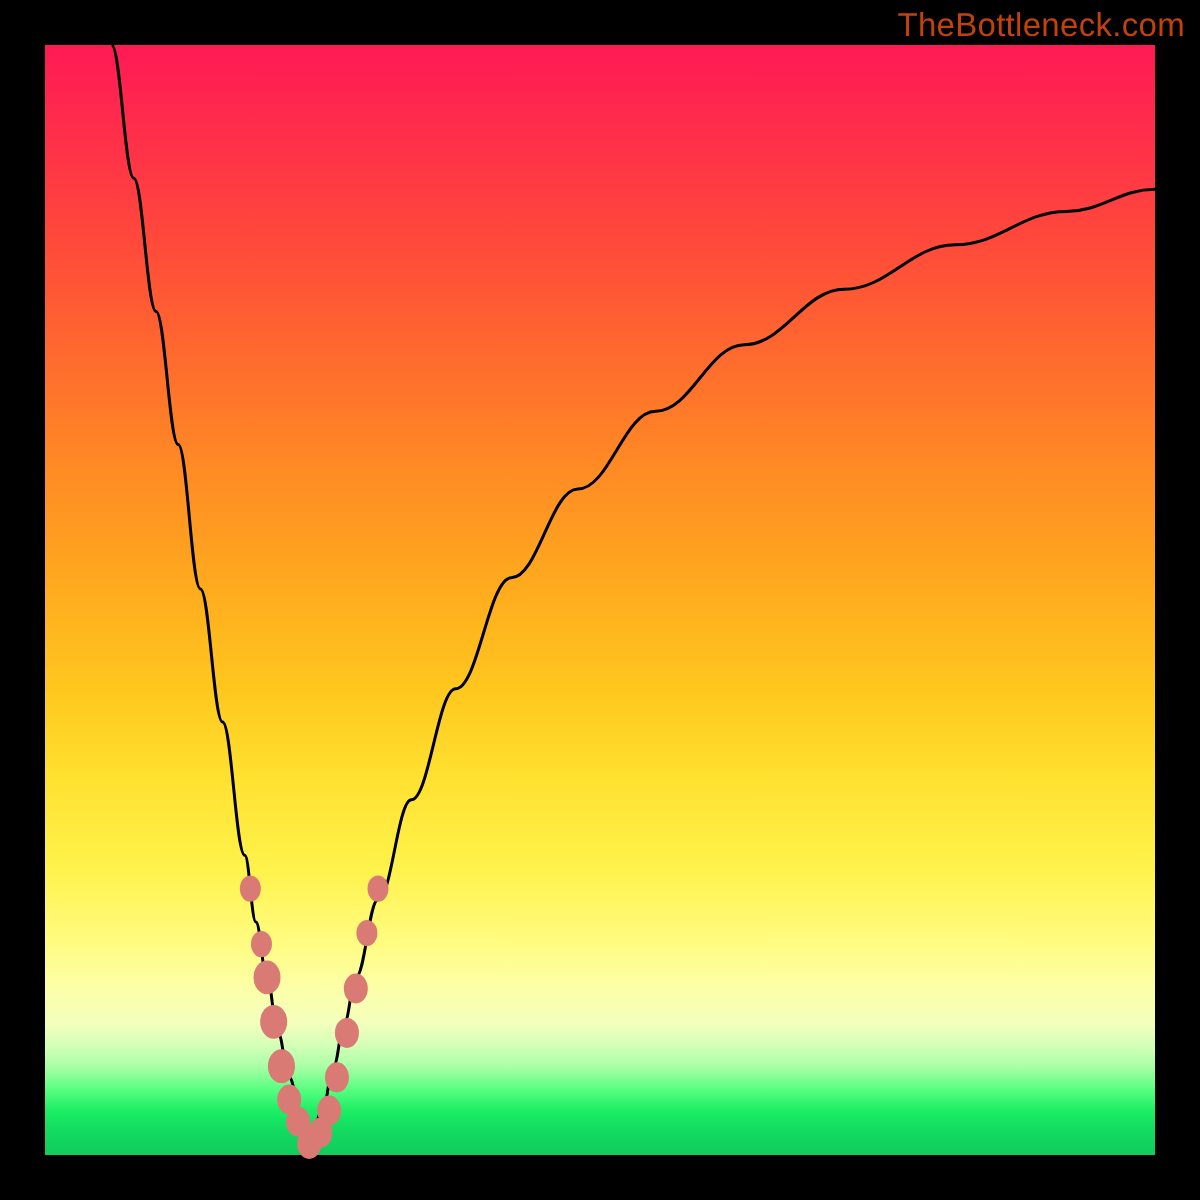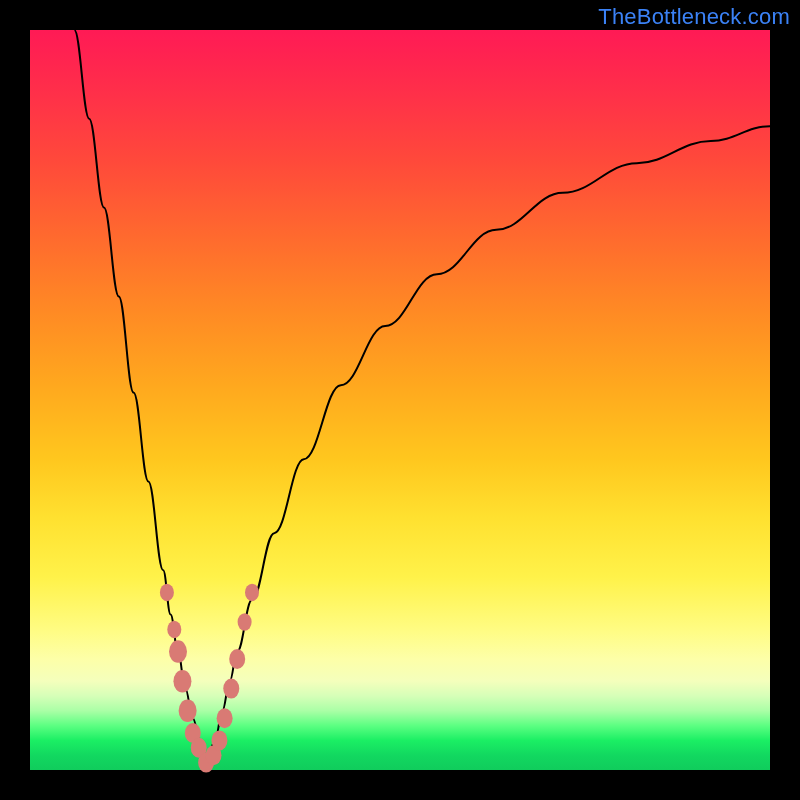--- a/index.html
+++ b/index.html
@@ -60,21 +60,21 @@
     stroke-width: 2;
   }
   .marker {
     fill: #d97a74;
     stroke: none;
   }
   .watermark {
     position: absolute;
     top: 4px;
     right: 10px;
-    color: #3b82f6;
+    color: #c2410c;
     font-size: 22px;
     font-weight: 500;
     letter-spacing: 0.2px;
   }
 </style>
 </head>
 <body>
 
 <div class="frame">
   <div class="plot-area">

